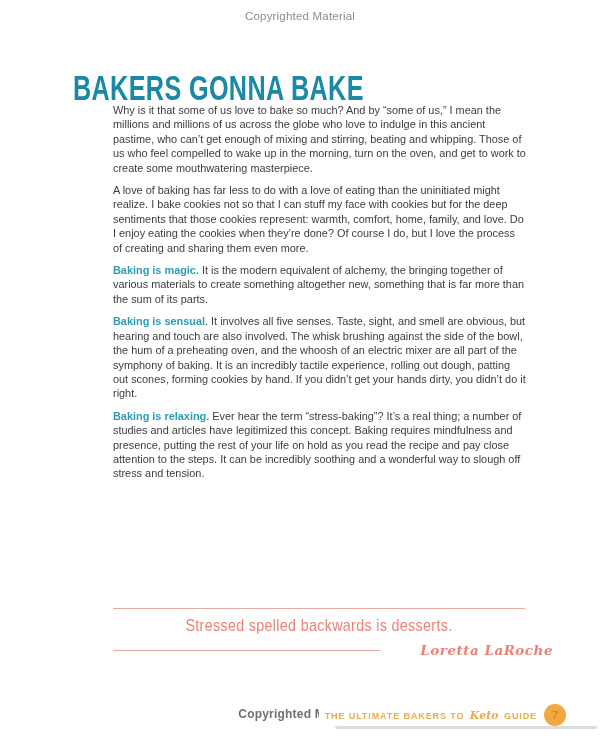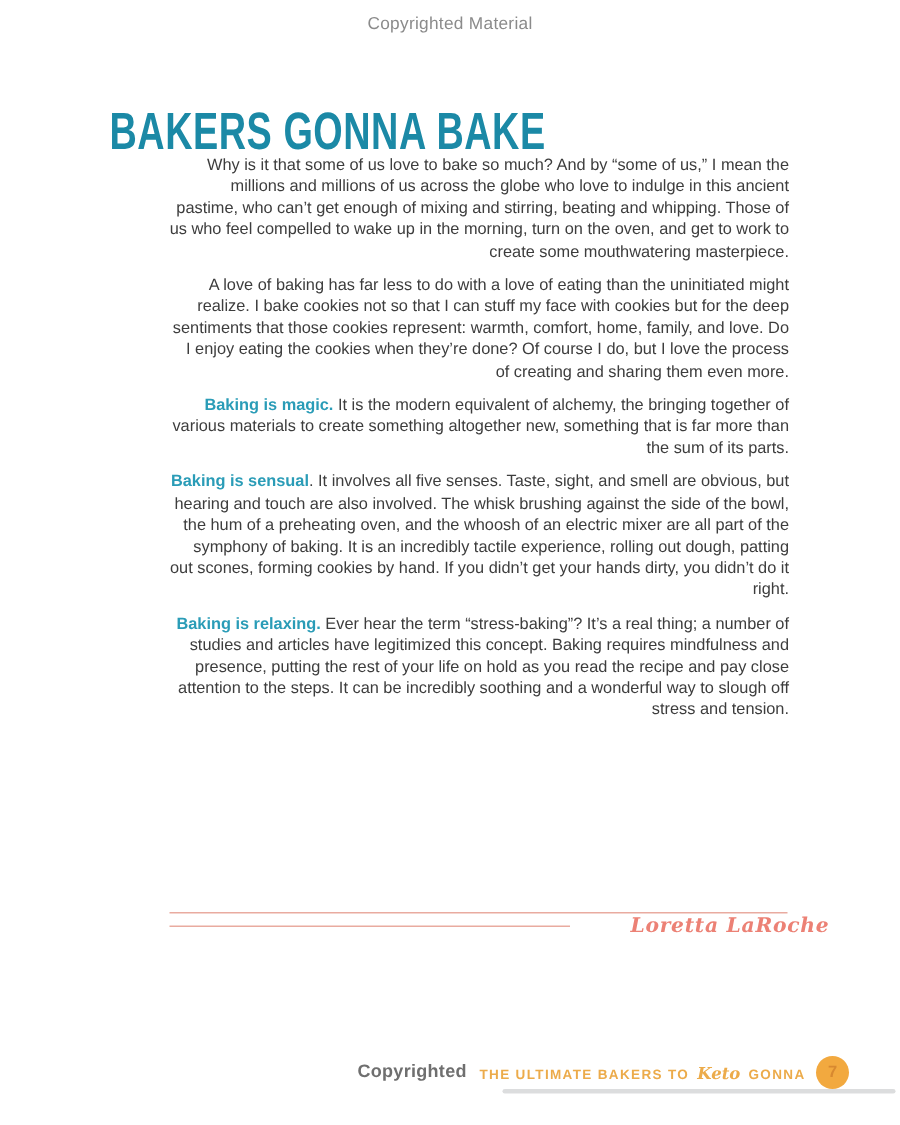--- a/index.html
+++ b/index.html
@@ -14,21 +14,21 @@
   .page-title {
     position:absolute; left:73px; top:45px; color:#1b89a6;
     font-size:35px; font-weight:700; white-space:nowrap; letter-spacing:0.5px;
     transform:scaleX(0.72); transform-origin:left top;
   }
   .body-text {
     position:absolute; left:113px; top:103px; width:413px;
     color:#3d3d3d; font-size:10.9px; line-height:14.4px;
     text-align:left;
   }
-  .body-text p { margin:0 0 8px 0;text-align:right; }
+  .body-text p { margin:0 0 8px 0; }
   .lead { color:#2a9cb7; font-weight:700; }
   .quote-block { position:absolute; left:113px; top:608px; width:412px; }
   .q-rule-top { height:1px; background:#e9aba0; }
   .q-text-row { text-align:center; margin:7px 0 6px 0; }
   .q-text {
     display:inline-block; transform:scaleX(0.84); transform-origin:center;
     color:#ec8175; font-size:17px; letter-spacing:0.4px; white-space:nowrap;
   }
   .q-bottom-row { display:flex; align-items:center; }
   .q-rule-bottom { flex:1; height:1px; background:#e9aba0; margin-right:12px; }
@@ -75,30 +75,33 @@
   <div class="body-text">
       <p>Why is it that some of us love to bake so much? And by “some of us,” I mean the millions and millions of us across the globe who love to indulge in this ancient pastime, who can’t get enough of mixing and stirring, beating and whipping. Those of us who feel compelled to wake up in the morning, turn on the oven, and get to work to create some mouthwatering masterpiece.</p>
       <p>A love of baking has far less to do with a love of eating than the uninitiated might realize. I bake cookies not so that I can stuff my face with cookies but for the deep sentiments that those cookies represent: warmth, comfort, home, family, and love. Do I enjoy eating the cookies when they’re done? Of course I do, but I love the process of creating and sharing them even more.</p>
       <p><span class="lead">Baking is magic.</span> It is the modern equivalent of alchemy, the bringing together of various materials to create something altogether new, something that is far more than the sum of its parts.</p>
       <p><span class="lead">Baking is sensual</span>. It involves all five senses. Taste, sight, and smell are obvious, but hearing and touch are also involved. The whisk brushing against the side of the bowl, the hum of a preheating oven, and the whoosh of an electric mixer are all part of the symphony of baking. It is an incredibly tactile experience, rolling out dough, patting out scones, forming cookies by hand. If you didn’t get your hands dirty, you didn’t do it right.</p>
       <p><span class="lead">Baking is relaxing.</span> Ever hear the term “stress-baking”? It’s a real thing; a number of studies and articles have legitimized this concept. Baking requires mindfulness and presence, putting the rest of your life on hold as you read the recipe and pay close attention to the steps. It can be incredibly soothing and a wonderful way to slough off stress and tension.</p>
     </div>
 
   <div class="quote-block">
     <div class="q-rule-top"></div>
+    <div class="q-text-row">
+      <span class="q-text">Stressed spelled backwards is desserts.</span>
+    </div>
     <div class="q-bottom-row">
       <div class="q-rule-bottom"></div>
       <span class="q-attrib">Loretta LaRoche</span>
     </div>
   </div>
 
   <div class="copyright-bottom">Copyrighted Material</div>
 
   <div class="footer-right">
-    <span class="series-text"><span>THE ULTIMATE BAKERS TO </span><span class="series-script">Keto</span><span> GONNA</span></span>
+    <span class="series-text"><span>THE ULTIMATE BAKERS TO </span><span class="series-script">Keto</span><span> GUIDE</span></span>
     <span class="page-circle">
       <span>7</span>
     </span>
   </div>
 
   <div class="page-edge-shadow"></div>
 
 </div>
 
 </body></html>

